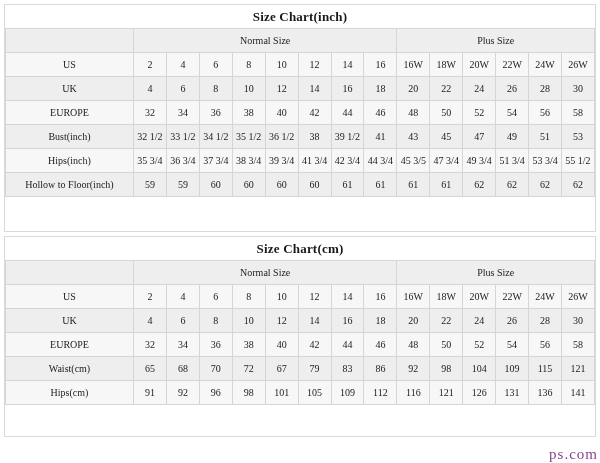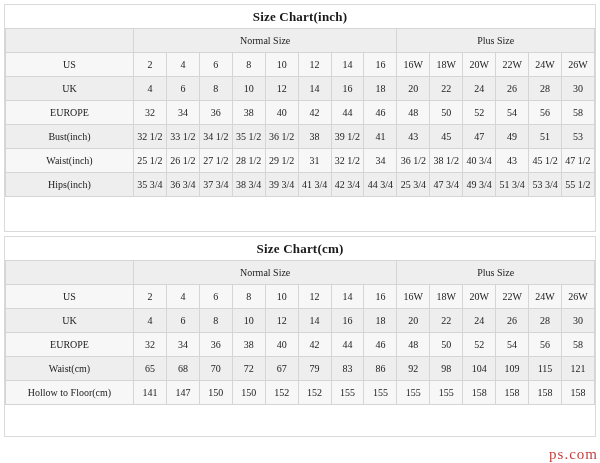--- a/index.html
+++ b/index.html
@@ -69,21 +69,21 @@
     font-size: 12px;
     color: #111;
     text-align: center;
   }
   .col-label { width: 125px; }
   .watermark {
     position: absolute;
     right: 2px;
     bottom: 0px;
     font-size: 15px;
-    color: #b91c1c;
+    color: #701a75;
     font-family: "Liberation Serif", serif;
     letter-spacing: 1px;
     opacity: .85;
     pointer-events: none;
   }
 </style>
 </head>
 <body>
 
 <div class="page">
@@ -163,56 +163,56 @@
           <td>39 1/2</td>
           <td>41</td>
           <td>43</td>
           <td>45</td>
           <td>47</td>
           <td>49</td>
           <td>51</td>
           <td>53</td>
         </tr>
 
-        <tr>
-          <td class="col-label row-label">Waist(inch)</td>
-          <td>25 1/2</td>
-          <td>26 1/2</td>
-          <td>27 1/2</td>
-          <td>28 1/2</td>
-          <td>29 1/2</td>
-          <td>31</td>
-          <td>32 1/2</td>
-          <td>34</td>
-          <td>36 1/2</td>
-          <td>38 1/2</td>
-          <td>40 3/4</td>
-          <td>43</td>
-          <td>45 1/2</td>
-          <td>47 1/2</td>
-        </tr>
 
         <tr>
           <td class="col-label row-label">Hips(inch)</td>
           <td>35 3/4</td>
           <td>36 3/4</td>
           <td>37 3/4</td>
           <td>38 3/4</td>
           <td>39 3/4</td>
           <td>41 3/4</td>
           <td>42 3/4</td>
           <td>44 3/4</td>
-          <td>25 3/4</td>
+          <td>45 3/5</td>
           <td>47 3/4</td>
           <td>49 3/4</td>
           <td>51 3/4</td>
           <td>53 3/4</td>
           <td>55 1/2</td>
         </tr>
 
+        <tr>
+          <td class="col-label row-label">Hollow to Floor(inch)</td>
+          <td>59</td>
+          <td>59</td>
+          <td>60</td>
+          <td>60</td>
+          <td>60</td>
+          <td>60</td>
+          <td>61</td>
+          <td>61</td>
+          <td>61</td>
+          <td>61</td>
+          <td>62</td>
+          <td>62</td>
+          <td>62</td>
+          <td>62</td>
+        </tr>
       </tbody>
     </table>
   </div>
 
   <div class="chart-block" id="chart-cm">
     <div class="chart-title">Size Chart(cm)</div>
     <table class="size-table">
       <tbody>
         <tr class="grp-head">
           <td class="col-label"></td>
@@ -286,37 +286,37 @@
           <td>83</td>
           <td>86</td>
           <td>92</td>
           <td>98</td>
           <td>104</td>
           <td>109</td>
           <td>115</td>
           <td>121</td>
         </tr>
 
-
-        <tr>
-          <td class="col-label row-label">Hollow to Floor(cm)</td>
+        <tr>
+          <td class="col-label row-label">Hips(cm)</td>
+          <td>91</td>
+          <td>92</td>
+          <td>96</td>
+          <td>98</td>
+          <td>101</td>
+          <td>105</td>
+          <td>109</td>
+          <td>112</td>
+          <td>116</td>
+          <td>121</td>
+          <td>126</td>
+          <td>131</td>
+          <td>136</td>
           <td>141</td>
-          <td>147</td>
-          <td>150</td>
-          <td>150</td>
-          <td>152</td>
-          <td>152</td>
-          <td>155</td>
-          <td>155</td>
-          <td>155</td>
-          <td>155</td>
-          <td>158</td>
-          <td>158</td>
-          <td>158</td>
-          <td>158</td>
-        </tr>
+        </tr>
+
       </tbody>
     </table>
   </div>
 
   <div class="watermark">ps.com</div>
 
 </div>
 
 </body></html>

